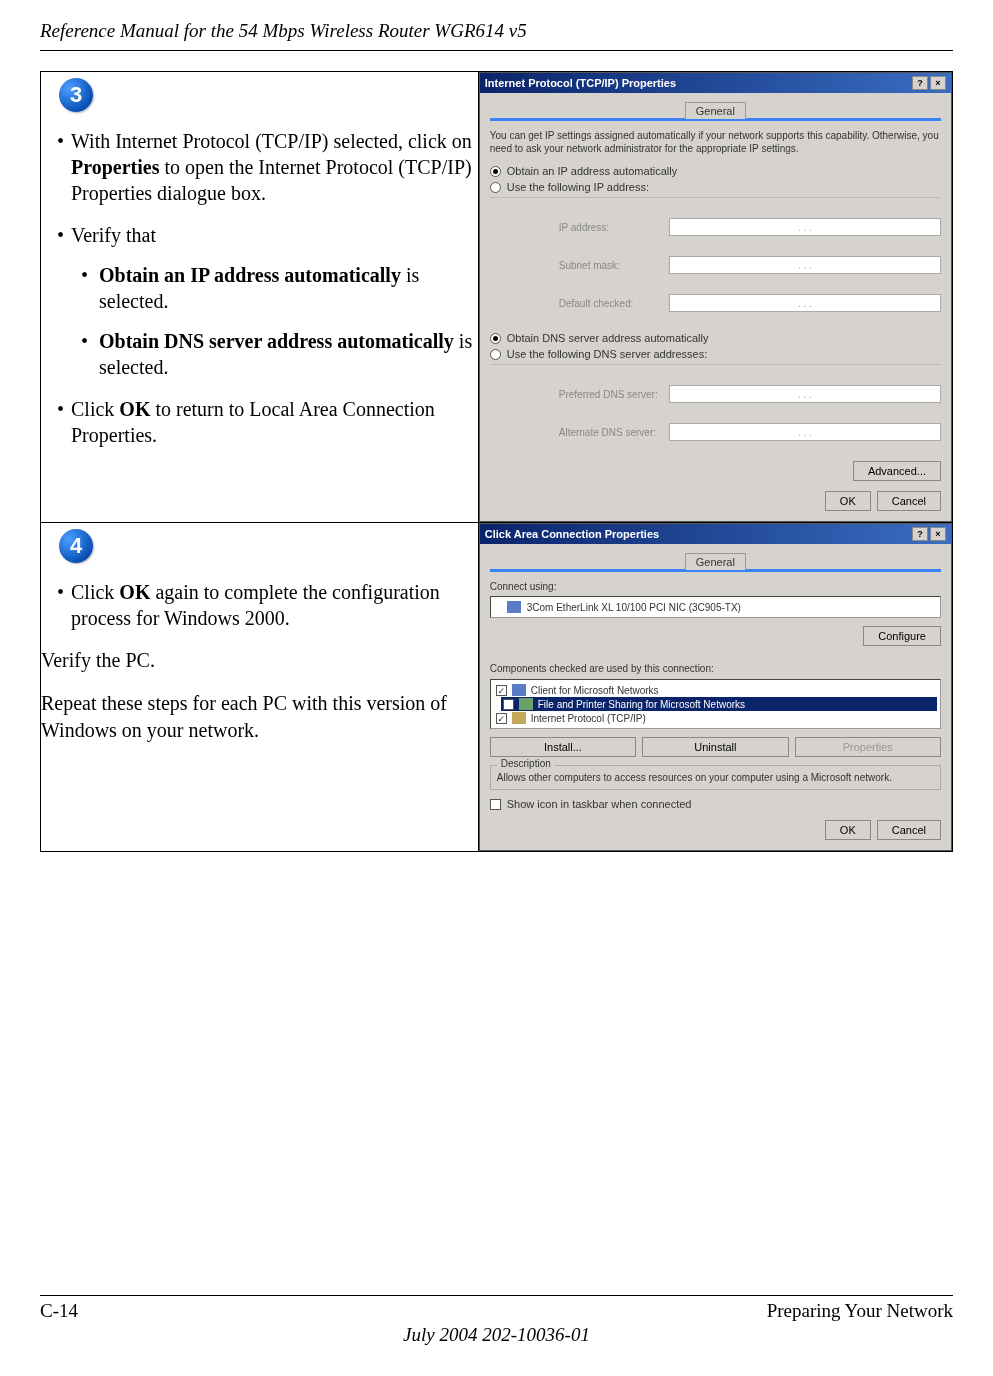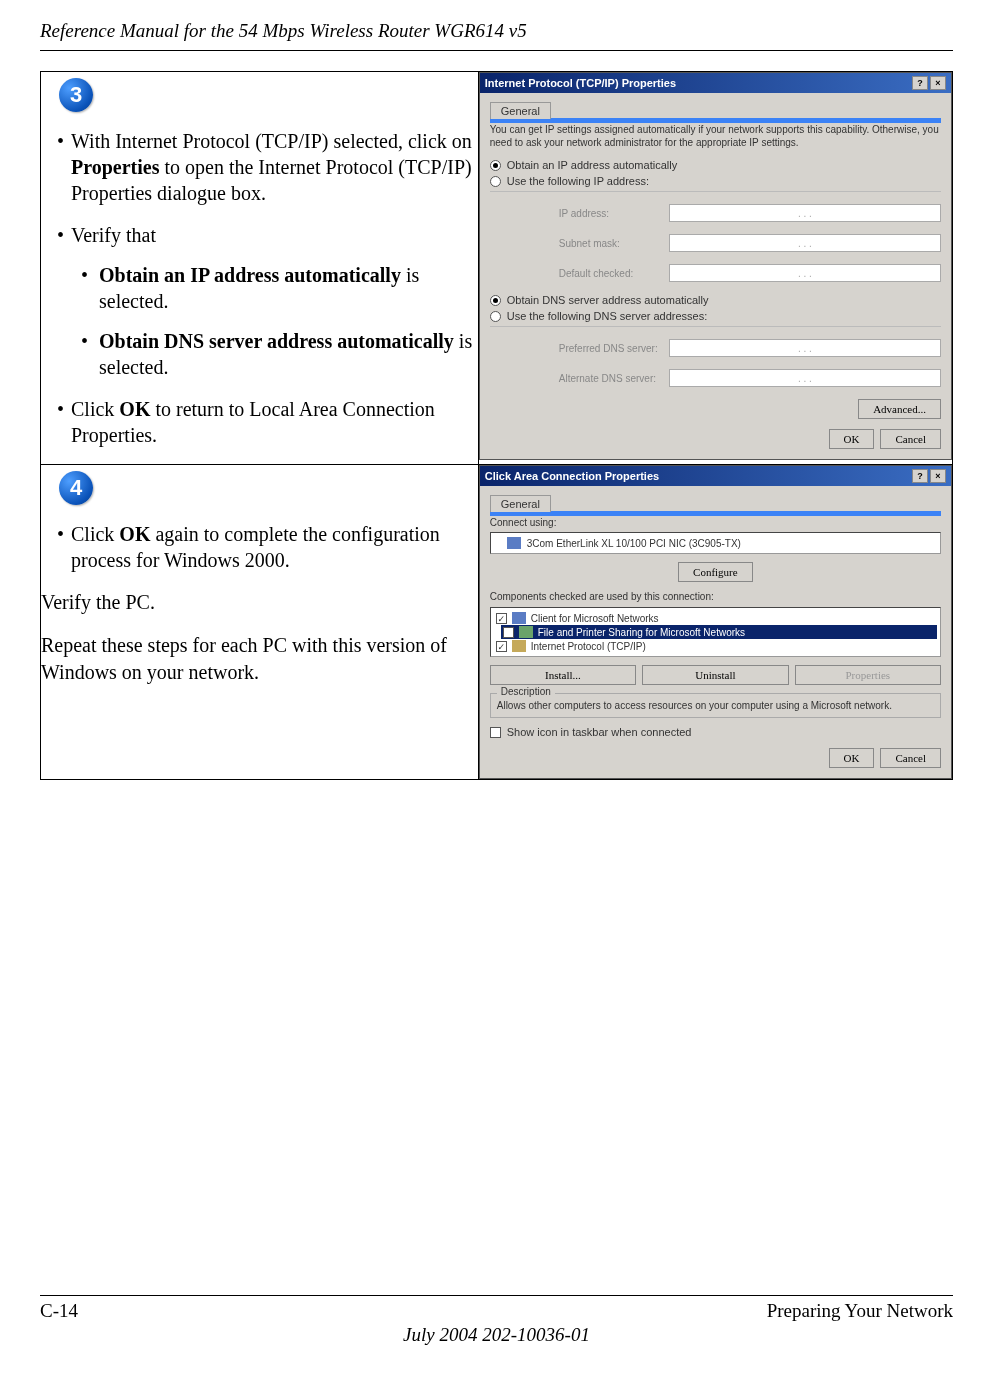--- a/index.html
+++ b/index.html
@@ -123,21 +123,23 @@
       color: #000;
       font-weight: bold;
       font-family: Arial;
     }
     .dialog-body {
       padding: 8px 10px 10px 10px;
       background: #d6d3ce;
     }
     .tab-row {
       display: flex;
-      border-bottom: 5px solid #3b82f6;
+      border-bottom: 3px solid #3b82f6;
+      margin-bottom: 8px;
+      justify-content: center;
     }
     .tab {
       background: #d6d3ce;
       border: 1px solid #999;
       border-bottom: none;
       padding: 2px 10px;
       font-size: 11px;
       position: relative;
       top: 1px;
     }
@@ -150,42 +152,42 @@
     .radio-row {
       display: flex;
       align-items: center;
       gap: 6px;
       margin: 4px 0;
       font-size: 11px;
     }
     .radio { width: 11px; height: 11px; border-radius: 50%; border: 1px solid #555; display:inline-block; position:relative; background:#fff; flex-shrink:0;}
     .radio.selected::after { content:""; width:5px; height:5px; background:#000; border-radius:50%; position:absolute; top:2px; left:2px;}
     .field-grid { padding-left: 26px; margin: 6px 0 8px 0;}
-    .field-row { display: flex; align-items: center; margin: 12px 0;  padding-left: 43px;}
+    .field-row { display: flex; align-items: center; margin: 20px 0;  padding-left: 43px;}
     .field-label { width: 110px; color: #888; font-size: 10px;}
     .ip-box { flex:1; height: 18px; background: #fff; border: 1px solid #aaa; display:flex; align-items:center; justify-content:space-around; color:#aaa; font-size:10px;}
     .ip-box::before{content:".      .      .";}
     .btn-row { display:flex; justify-content:flex-end; gap:6px; margin-top:10px;}
-    .dlg-btn { padding: 3px 14px; background:#d6d3ce; border:1px solid #888; font-size:11px; font-family:Liberation Serif, serif; }
+    .dlg-btn { padding: 3px 14px; background:#d6d3ce; border:1px solid #888; font-size:11px; font-family:Liberation Sans, sans-serif; }
     .adv-row { display:flex; justify-content:flex-end; margin-top:6px;}
     .group-line { border-top:1px solid #bbb; margin:2px 0 6px 0; }
     .listbox { background:#fff; border:1px inset #999; padding:3px; margin:4px 0 8px 0;}
     .listbox-row { display:flex; align-items:center; gap:5px; font-size:10px; padding:1px 2px;}
     .listbox-row.selected { background:#0a246a; color:#fff;margin-left:7px;}
     .cb { width:11px; height:11px; border:1px solid #555; background:#fff; flex-shrink:0; font-size:9px; text-align:center; line-height:10px;}
     .mini-icon { width:14px; height:12px; background:#6aa36a; display:inline-block; flex-shrink:0;}
     .mini-icon.net { background:#5a7cc4;}
     .mini-icon.proto { background:#c5a95a;}
     .desc-box { border:1px solid #aaa; padding:6px; font-size:10px; margin:6px 0; position:relative;}
     .desc-box-label { position:absolute; top:-8px; left:6px; background:#d6d3ce; padding:0 4px; font-size:10px;}
     .btn-row3 { display:flex; gap:6px; margin:4px 0 8px 0;}
     .btn-row3 .dlg-btn { flex:1; text-align:center;}
     .btn-row3 .dlg-btn.disabled { color:#999;}
     .upper-box { background:#fff; border:1px inset #999; padding:4px 16px; display:flex; align-items:center; gap:6px; font-size:10px; margin:3px 0 8px 0;}
-    .conf-row { display:flex; justify-content:center; margin-bottom:8px;}
+    .conf-row { display:flex; justify-content:flex-end; margin-bottom:16px;}
     .footer {
       position: absolute;
       bottom: 30px;
       left: 40px;
       right: 40px;
     }
     .footer-rule { border-top: 1.5px solid #000; margin-bottom: 4px;}
     .footer-row { display:flex; justify-content:space-between; font-size:19px;}
     .footer-center { text-align:center; font-style: italic; font-size: 19px; margin-top:2px;}
   </style>

